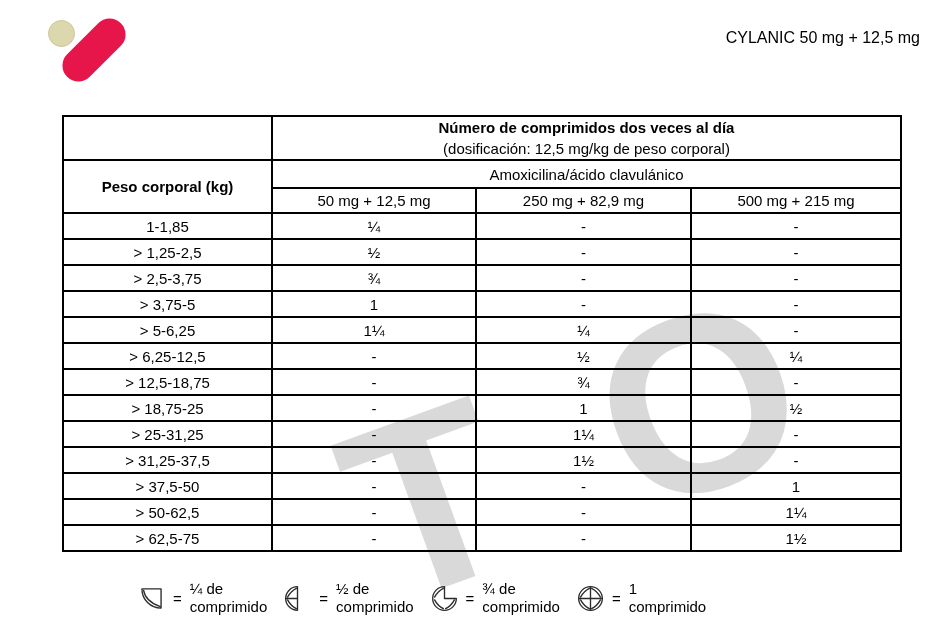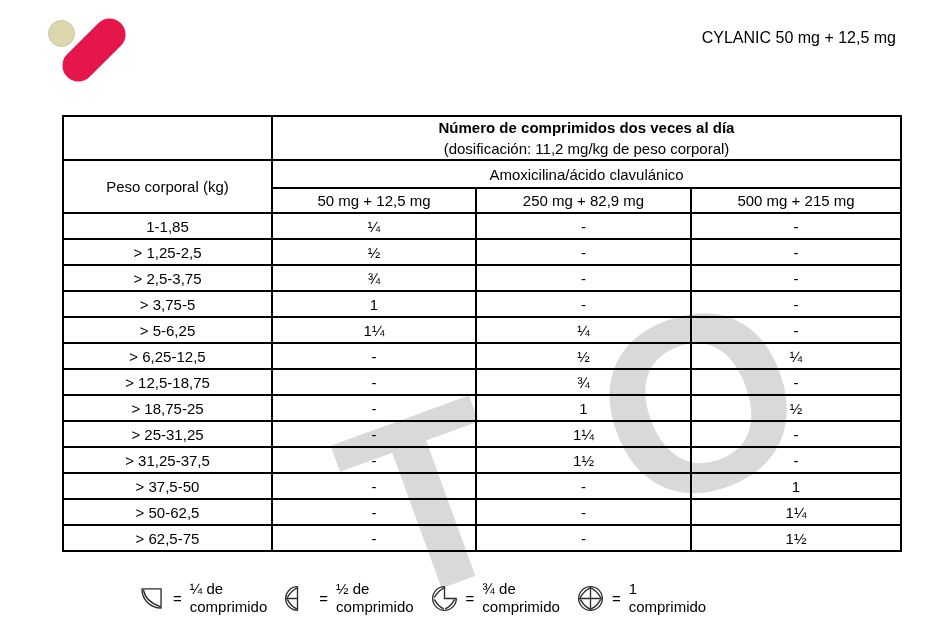--- a/index.html
+++ b/index.html
@@ -18,35 +18,35 @@
   .logo{position:absolute;left:40px;top:8px;width:100px;height:90px;z-index:2;}
   .logo-tablet{
     position:absolute;left:8px;top:12px;width:27px;height:27px;border-radius:50%;
     background:#ddd7ad;border:1px solid #ccc59b;box-sizing:border-box;
   }
   .logo-capsule{
     position:absolute;left:38px;top:4px;width:32px;height:76px;border-radius:16px;
     background:#e6164a;transform:rotate(45deg);
   }
   
-  .doc-header{position:absolute;top:26px;right:29px;text-align:center;font-size:16px;line-height:23px;z-index:2;}
+  .doc-header{position:absolute;top:26px;right:5px;text-align:center;font-size:16px;line-height:23px;z-index:2;}
   
   table.dose-table{
     position:absolute;left:62px;top:115px;width:838px;border-collapse:collapse;
     table-layout:fixed;z-index:1;
   }
   table.dose-table td{
     border:2px solid #000;text-align:center;vertical-align:middle;
     font-size:15px;padding:0 5px;background:transparent;height:24px;
   }
   td.corner{border:none;background:transparent;}
   td.title-cell{height:44px;}
   .t-title{font-weight:bold;font-size:15px;line-height:21px;}
   .t-sub{font-size:15px;line-height:21px;}
-  td.weight-header{font-weight:normal;font-size:15px;}
+  td.weight-header{font-weight:bold;font-size:15px;}
   tr.group-row td{height:26px;}
   tr.strength-row td{height:23px;margin-top:16px;}
   
   .legend{
     position:absolute;left:138px;top:580px;display:flex;gap:17px;z-index:1;
     font-size:15px;align-items:center;
   }
   .legend-item{display:flex;align-items:center;gap:6px;}
   .legend-item svg{display:block;flex:0 0 auto;}
   .legend-eq{font-size:15px;padding:0 2px;}
@@ -71,21 +71,21 @@
     <col style="width:209px">
       <col style="width:204px">
       <col style="width:215px">
       <col style="width:210px">
   </colgroup>
   <tbody>
     <tr>
       <td class="corner"></td>
       <td class="title-cell" colspan="3">
         <div class="t-title">Número de comprimidos dos veces al día</div>
-        <div class="t-sub">(dosificación: 11,2 mg/kg de peso corporal)</div>
+        <div class="t-sub">(dosificación: 12,5 mg/kg de peso corporal)</div>
       </td>
     </tr>
     <tr class="group-row">
       <td class="weight-header" rowspan="2">Peso corporal (kg)</td>
       <td colspan="3">Amoxicilina/ácido clavulánico</td>
     </tr>
     <tr class="strength-row">
       <td>50 mg + 12,5 mg</td>
       <td>250 mg + 82,9 mg</td>
       <td>500 mg + 215 mg</td>

